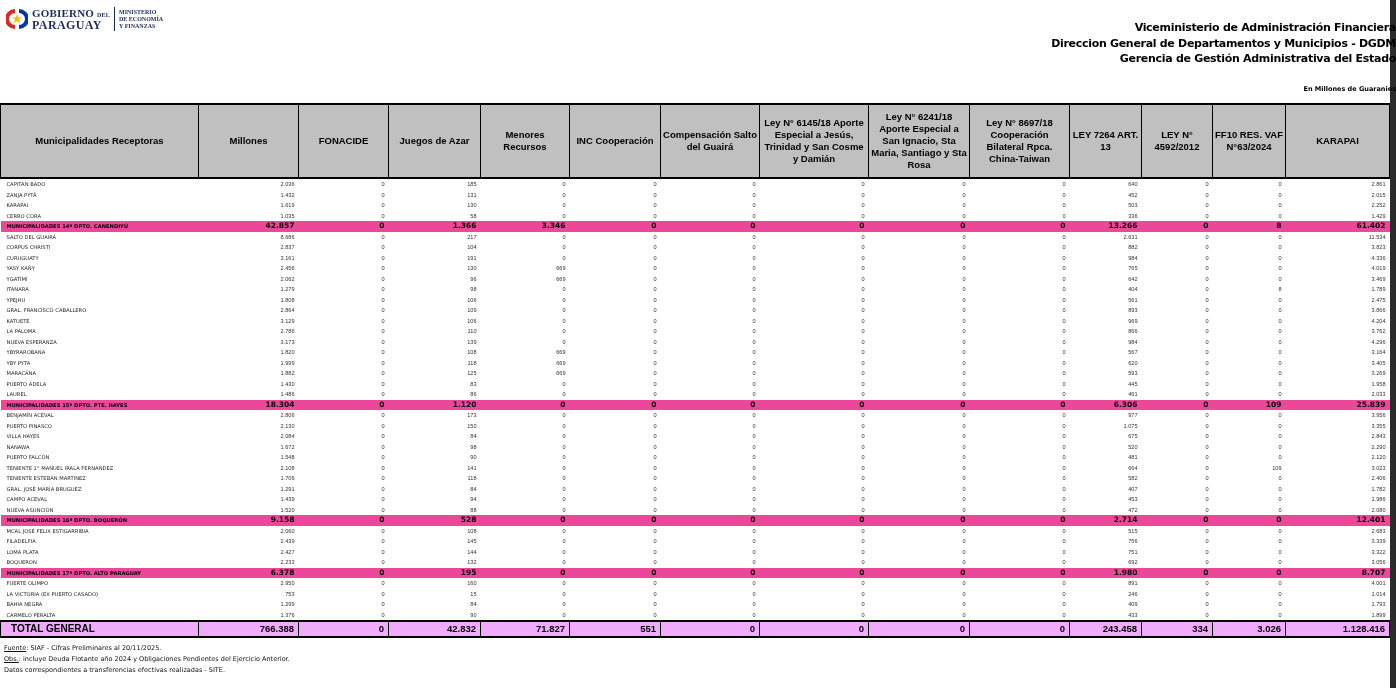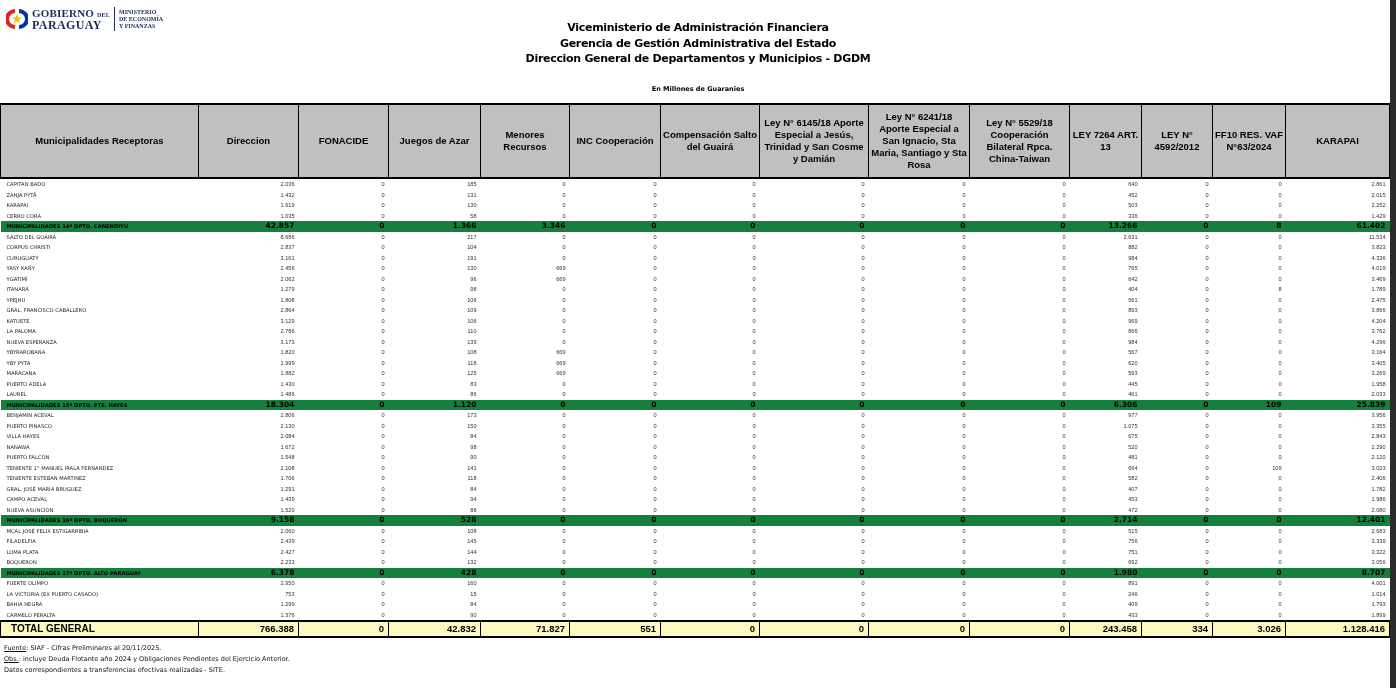--- a/index.html
+++ b/index.html
@@ -6,36 +6,36 @@
   body { width: 1396px; height: 688px; position: relative; overflow: hidden; font-family: "Liberation Sans", sans-serif; color: #000; }
   .right-edge { position: absolute; top: 0; right: 0; width: 6px; height: 688px; background: #2b2b2b; }
   .logo { position: absolute; left: 6px; top: 6px; height: 26px; display: flex; align-items: center; }
   .logo-mark { width: 22px; height: 22px; position: relative; margin-right: 4px; }
   .logo-gob { font-family: "Liberation Serif", serif; font-weight: bold; color: #1b2a5a; line-height: 10px; }
   .logo-gob .l1 { font-size: 11px; letter-spacing: 0.2px; }
   .logo-gob .l1 small { font-size: 6px; }
   .logo-gob .l2 { font-size: 12px; letter-spacing: 0.4px; }
   .logo-sep { width: 1px; height: 24px; background: #1b2a5a; margin: 0 4px; }
   .logo-min { font-family: "Liberation Serif", serif; font-weight: bold; font-size: 6px; line-height: 7px; color: #1b2a5a; }
-  .headings { position: absolute; left: 0; top: 20px; width: 1396px; text-align: center; font-family: "DejaVu Sans", sans-serif; font-weight: bold; }
+  .headings { position: absolute; left: 0; top: 20px; width: 1396px; text-align: right; font-family: "DejaVu Sans", sans-serif; font-weight: bold; }
   .h-line { font-size: 11px; line-height: 15.5px; letter-spacing: -0.3px; }
   .h-title { font-size: 11.5px; margin-top: 5px; line-height: 16px; letter-spacing: -0.3px; }
   .h-unit { font-size: 6.5px; margin-top: 18px; font-weight: bold; }
   table.grid { position: absolute; left: 0; top: 103px; border-collapse: collapse; table-layout: fixed; width: 1389px; }
   table.grid th { background: #c0c0c0; border: 1px solid #000; font-size: 9.5px; font-weight: bold; line-height: 12px; height: 72px; padding: 0 2px; text-align: center; vertical-align: middle; }
   table.grid thead tr th { border-top: 2px solid #000; border-bottom: 2px solid #000; }
   table.grid td { font-size: 5.6px; height: 10.5px; line-height: 10.5px; padding: 0 4px; text-align: right; color: #333; white-space: nowrap; overflow: hidden; }
   table.grid td.name { text-align: left; font-family: "DejaVu Sans", sans-serif; font-size: 5.2px; color: #222; padding-left: 6px; }
   table.grid td:not(:first-child) { border-left: none; }
   table.grid tr.first td { border-top: none; }
   table.grid tr.first td:not(:first-child) { position: relative; }
-  table.grid tr.sub td { background: #15803d; font-weight: bold; font-size: 7.5px; color: #000; font-family: "DejaVu Sans", sans-serif; }
+  table.grid tr.sub td { background: #ec4899; font-weight: bold; font-size: 7.5px; color: #000; font-family: "DejaVu Sans", sans-serif; }
   table.grid tr.sub td.name { font-size: 5.2px; }
   table.grid tr.lastbody td { border-bottom: 2px solid #000; }
-  table.grid tr.total td { background: #fef9c3; border: 1px solid #000; border-top: 2px solid #000; border-bottom: 2px solid #000; font-weight: bold; font-size: 9.5px; height: 14px; line-height: 14px; color: #000; }
+  table.grid tr.total td { background: #f0abfc; border: 1px solid #000; border-top: 2px solid #000; border-bottom: 2px solid #000; font-weight: bold; font-size: 9.5px; height: 14px; line-height: 14px; color: #000; }
   table.grid tr.total td.name { font-size: 10px; font-family: "Liberation Sans", sans-serif; padding-left: 10px; }
   .tick { border-left: 1px solid #000; }
   .notes { position: absolute; left: 4px; top: 643px; font-family: "DejaVu Sans", sans-serif; font-size: 6.5px; line-height: 11px; color: #111; }
   .notes u { text-decoration: underline; }
 </style>
 </head>
 <body>
 
 <div class="right-edge"></div>
 
@@ -54,22 +54,22 @@
   <div class="logo-sep"></div>
   <div class="logo-min">
     <div>MINISTERIO</div>
     <div>DE ECONOMÍA</div>
     <div>Y FINANZAS</div>
   </div>
 </div>
 
 <div class="headings">
   <div class="h-line">Viceministerio de Administración Financiera</div>
+  <div class="h-line">Direccion General de Departamentos y Municipios - DGDM</div>
   <div class="h-line">Gerencia de Gestión Administrativa del Estado</div>
-  <div class="h-line">Direccion General de Departamentos y Municipios - DGDM</div>
   <div class="h-unit">En Millones de Guaranies</div>
 </div>
 
 <table class="grid" id="grid">
   <colgroup>
     <col style="width:198px">
       <col style="width:100px">
       <col style="width:90px">
       <col style="width:92px">
       <col style="width:89px">
@@ -79,29 +79,29 @@
       <col style="width:101px">
       <col style="width:100px">
       <col style="width:72px">
       <col style="width:71px">
       <col style="width:73px">
       <col style="width:104px">
   </colgroup>
   <thead>
     <tr id="head-row">
         <th>Municipalidades Receptoras</th>
-        <th>Direccion</th>
+        <th>Millones</th>
         <th>FONACIDE</th>
         <th>Juegos de Azar</th>
         <th>Menores Recursos</th>
         <th>INC Cooperación</th>
         <th>Compensación Salto del Guairá</th>
         <th>Ley N° 6145/18 Aporte Especial a Jesús, Trinidad y San Cosme y Damián</th>
         <th>Ley N° 6241/18 Aporte Especial a San Ignacio, Sta Maria, Santiago y Sta Rosa</th>
-        <th>Ley N° 5529/18 Cooperación Bilateral Rpca. China-Taiwan</th>
+        <th>Ley N° 8697/18 Cooperación Bilateral Rpca. China-Taiwan</th>
         <th>LEY 7264 ART. 13</th>
         <th>LEY N° 4592/2012</th>
         <th>FF10 RES. VAF N°63/2024</th>
         <th>KARAPAI</th>
       </tr>
   </thead>
   <tbody id="body-rows">
       <tr class="item first">
         <td class="name">CAPITÁN BADO</td>
         <td class="tick">2.036</td>
@@ -691,21 +691,21 @@
         <td>0</td>
         <td>692</td>
         <td>0</td>
         <td>0</td>
         <td>3.056</td>
       </tr>
       <tr class="sub">
         <td class="name">MUNICIPALIDADES 17º DPTO. ALTO PARAGUAY</td>
         <td>6.378</td>
         <td>0</td>
-        <td>428</td>
+        <td>195</td>
         <td>0</td>
         <td>0</td>
         <td>0</td>
         <td>0</td>
         <td>0</td>
         <td>0</td>
         <td>1.980</td>
         <td>0</td>
         <td>0</td>
         <td>8.707</td>

